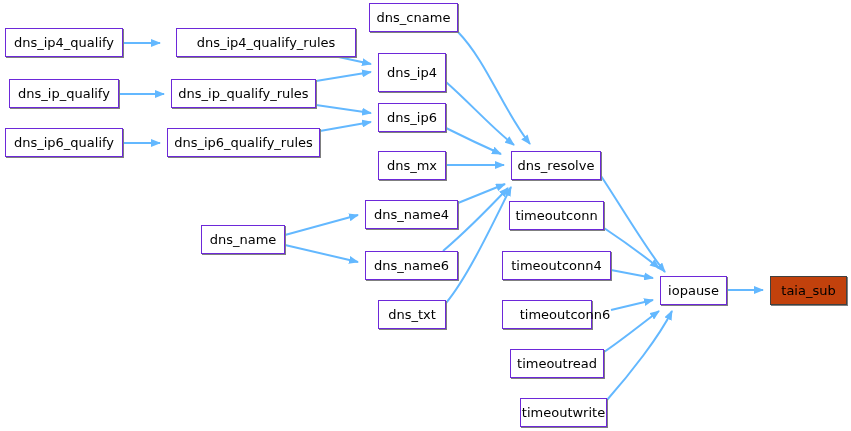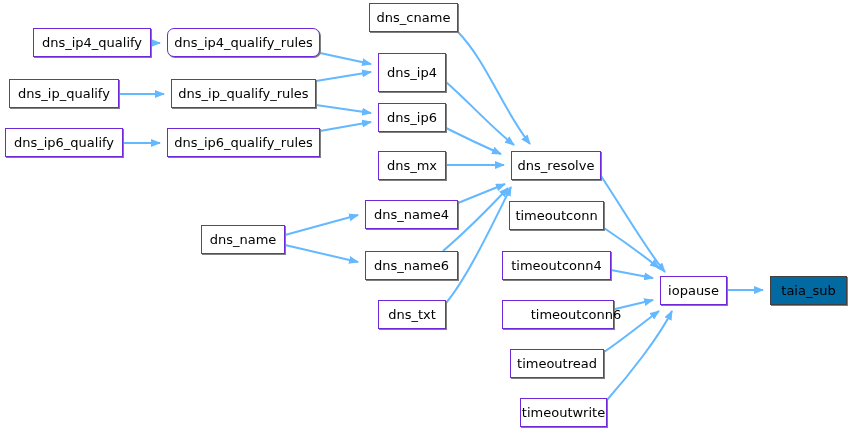--- a/index.html
+++ b/index.html
@@ -4,21 +4,21 @@
 <style>
   html,body{margin:0;padding:0;background:#ffffff;}
   body{width:851px;height:431px;overflow:hidden;
        font-family:"DejaVu Sans","Liberation Sans",sans-serif;}
   #graph{position:relative;width:851px;height:431px;background:#ffffff;}
   #edges{position:absolute;left:0;top:0;width:851px;height:431px;}
   .node{position:absolute;box-sizing:border-box;display:flex;align-items:center;
         justify-content:center;background:#ffffff;border:1px solid #6d28d9;
         box-shadow:1px 1px 0 0 #7f7f7f;font-size:13px;color:#000000;
         white-space:nowrap;line-height:1;z-index:2;}
-  .node.highlight{background:#0369a1;border:1px solid #404040;}
+  .node.highlight{background:#c2410c;border:1px solid #404040;}
 </style>
 </head>
 <body>
 
 <div id="graph">
   <svg id="edges" viewBox="0 0 851 431" xmlns="http://www.w3.org/2000/svg">
     <defs>
       <marker id="ah" markerWidth="10" markerHeight="8" refX="9" refY="4" orient="auto" markerUnits="userSpaceOnUse">
         <path d="M0,0 L10,4 L0,8 z" fill="#63b8ff"></path>
       </marker>
@@ -43,30 +43,30 @@
         <path d="M601,176 C621,206 648,252 665,272" marker-end="url(#ah)"></path>
         <path d="M604,228 C622,240 644,256 659,268" marker-end="url(#ah)"></path>
         <path d="M611,270 L653,278" marker-end="url(#ah)"></path>
         <path d="M611,310 L653,300" marker-end="url(#ah)"></path>
         <path d="M604,352 C622,340 644,322 659,311" marker-end="url(#ah)"></path>
         <path d="M607,400 C630,374 659,337 672,311" marker-end="url(#ah)"></path>
         <path d="M727,290 L763,290" marker-end="url(#ah)"></path>
       </g>
   </svg>
   <div id="node-layer">
-      <div class="node" style="left: 5px; top: 28px; width: 118px; height: 29px; margin-left: 28px;">
+      <div class="node" style="left: 5px; top: 28px; width: 118px; height: 29px;">
         <span>dns_ip4_qualify</span>
       </div>
       <div class="node" style="left: 9px; top: 79px; width: 110px; height: 29px;">
         <span>dns_ip_qualify</span>
       </div>
       <div class="node" style="left: 5px; top: 128px; width: 118px; height: 29px;">
         <span>dns_ip6_qualify</span>
       </div>
-      <div class="node" style="left: 167px; top: 28px; width: 153px; height: 29px; border-radius: 7px;">
+      <div class="node" style="left: 176px; top: 28px; width: 180px; height: 29px;">
         <span>dns_ip4_qualify_rules</span>
       </div>
       <div class="node" style="left: 171px; top: 79px; width: 145px; height: 29px;">
         <span>dns_ip_qualify_rules</span>
       </div>
       <div class="node" style="left: 167px; top: 128px; width: 153px; height: 29px;">
         <span>dns_ip6_qualify_rules</span>
       </div>
       <div class="node" style="left: 369px; top: 3px; width: 89px; height: 29px;">
         <span>dns_cname</span>
@@ -94,21 +94,21 @@
       </div>
       <div class="node" style="left: 511px; top: 151px; width: 90px; height: 29px;">
         <span>dns_resolve</span>
       </div>
       <div class="node" style="left: 509px; top: 201px; width: 95px; height: 29px;">
         <span>timeoutconn</span>
       </div>
       <div class="node" style="left: 502px; top: 251px; width: 109px; height: 29px;">
         <span>timeoutconn4</span>
       </div>
-      <div class="node" style="left: 502px; top: 300px; width: 112px; height: 29px; padding-left: 36px;">
+      <div class="node" style="left: 502px; top: 300px; width: 90px; height: 29px; padding-left: 36px;">
         <span>timeoutconn6</span>
       </div>
       <div class="node" style="left: 510px; top: 349px; width: 94px; height: 29px;">
         <span>timeoutread</span>
       </div>
       <div class="node" style="left: 508px; top: 398px; width: 87px; height: 29px; margin-left: 12px;">
         <span>timeoutwrite</span>
       </div>
       <div class="node" style="left: 660px; top: 276px; width: 67px; height: 29px;">
         <span>iopause</span>

